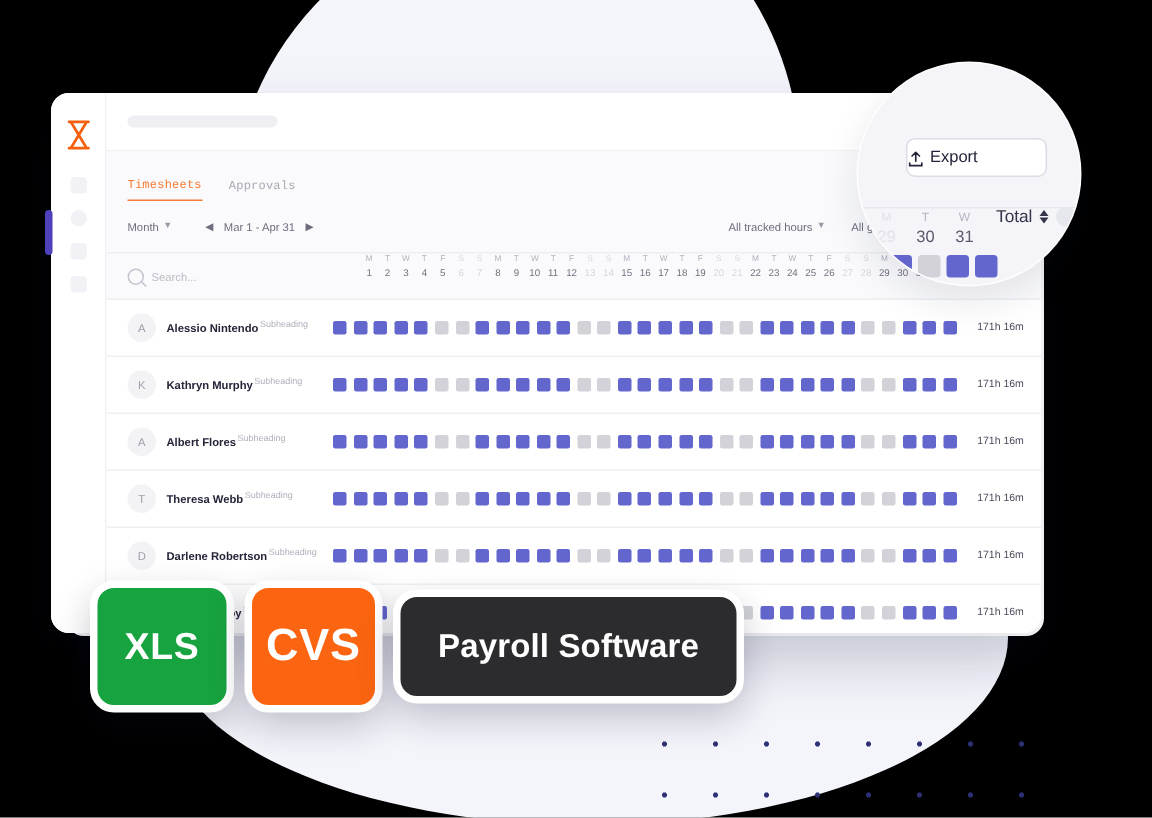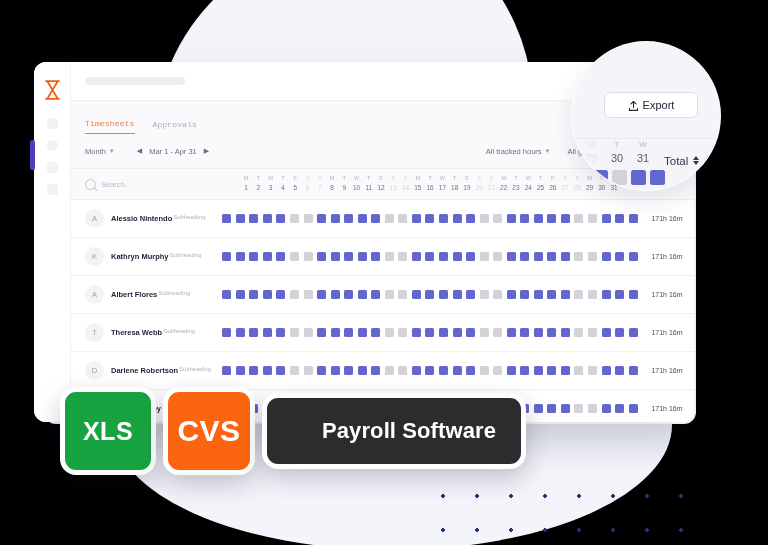--- a/index.html
+++ b/index.html
@@ -72,21 +72,21 @@
   .tab.active{color:#f47b34;border-bottom:1.6px solid #f47b34;}
 
   .filters{display:flex;align-items:center;padding:6px 14px;height:22px;flex:0 0 22px;font-size:7.5px;color:#6d6d7c;}
   .flt{display:flex;align-items:center;gap:3px;}
   .caret{font-size:6px;color:#9a9aa8;}
   .rng{display:flex;align-items:center;gap:7px;margin-left:22px;}
   .arw{font-size:7px;color:#6d6d7c;}
   .filters-right{margin-left:auto;display:flex;align-items:center;gap:17px;}
 
   
-  .hdr{display:flex;align-items:center;border-top:1px solid #eeeef2;border-bottom:1px solid #eeeef2;
+  .hdr{display:flex;align-items:flex-start;border-top:1px solid #eeeef2;border-bottom:1px solid #eeeef2;
        height:30px;flex:0 0 30px;background:#fafafc;gap:20px;}
   .namecol{width:135px;flex:0 0 135px;display:flex;align-items:center;gap:5px;padding:0 0 0 14px;height:100%;}
   .mag{width:9px;height:9px;border:1.2px solid #c3c3cf;border-radius:50%;position:relative;flex:0 0 9px;}
   .mag::after{content:"";position:absolute;right:-3px;bottom:-1.5px;width:4px;height:1.2px;background:#c3c3cf;transform:rotate(45deg);}
   .search-ph{font-size:7.5px;color:#b9b9c5;}
 
   .daycols{flex:1;display:flex;align-items:flex-end;padding-bottom:2px;min-width:0;}
   .daycol{flex:1;display:flex;flex-direction:column;align-items:center;min-width:0;}
   .dow{font-size:5.5px;color:#b3b3c0;line-height:9px;}
   .dnum{font-size:6.5px;color:#71717f;line-height:10px;}
@@ -115,50 +115,50 @@
     box-shadow:0 10px 26px rgba(24,26,60,.10);
     border:1px solid rgba(255,255,255,.9);
   }
   .mag-inner{position:absolute;inset:0;}
   .mag-strip{
     position:absolute;left:0;right:0;top:96px;height:1px;background:#e7e7ee;
   }
   .export-btn{
     position:absolute; left:32px; top:50px; width:92px; height:24px;
     background:#fff; border:1px solid #dcdce5; border-radius:6px;
-    display:flex; align-items:center; justify-content:center; gap:6px;
+    display:flex; align-items:center; justify-content:flex-start; gap:6px;
     font-size:11px; color:#23233a;
   }
   .up-icon{width:9px;height:11px;position:relative;}
   .mag-days{position:absolute; left:6px; top:96px; display:flex; align-items:flex-end; gap:0;}
   .mg-day{width:26px;text-align:center;}
   .mg-dow{font-size:8px;color:#b6b6c3;line-height:13px;}
   .mg-dnum{font-size:11px;color:#5b5b6d;line-height:15px;}
   .mg-day.dim .mg-dow,.mg-day.dim .mg-dnum{color:#e2e2e9;}
-  .mag-total{position:absolute;left:92px;top:112px;display:flex;align-items:center;gap:5px;}
+  .mag-total{position:absolute;left:92px;top:96px;display:flex;align-items:center;gap:5px;}
   .mag-total-label{font-size:11.5px;color:#33334a;}
   .sorter{display:flex;flex-direction:column;gap:1px;}
   .sorter span{display:block;width:0;height:0;border-left:3px solid transparent;border-right:3px solid transparent;}
   .s-up{border-bottom:4px solid #33334a;}
   .s-dn{border-top:4px solid #33334a;}
   .mag-dot{width:13px;height:13px;border-radius:50%;background:#e6e6ed;}
   .mag-cells{position:absolute;left:2px;top:128px;display:flex;gap:4px;}
   .mag-cells i{display:block;width:15px;height:15px;border-radius:2.5px;background:#6366cd;}
   .mag-cells i.off{background:#d2d2d8;}
 
   
   .badge{
     position:absolute; border-radius:16px; display:flex; align-items:center; justify-content:center;
     color:#fff; font-weight:bold; border:5px solid #fff;
     box-shadow:0 10px 24px rgba(20,20,45,.22);
     text-align:right;
   }
   .badge-xls{left:60px;top:387px;width:86px;height:78px;background:#17a33f;font-size:25px;letter-spacing:.5px;}
   .badge-cvs{left:163px;top:387px;width:82px;height:78px;background:#fb6512;font-size:30px;letter-spacing:.5px;}
-  .badge-pay{left:262px;top:393px;width:224px;height:66px;background:#2c2c2e;font-size:22px;letter-spacing:.1px;padding-left:30px;}
+  .badge-pay{left:262px;top:393px;width:224px;height:66px;background:#2c2c2e;font-size:22px;letter-spacing:.1px;}
 </style>
 </head>
 <body>
 
 <div class="stage">
 
   <div class="blob-top"></div>
   <div class="blob-bottom"></div>
   <div class="dots"></div>
 

